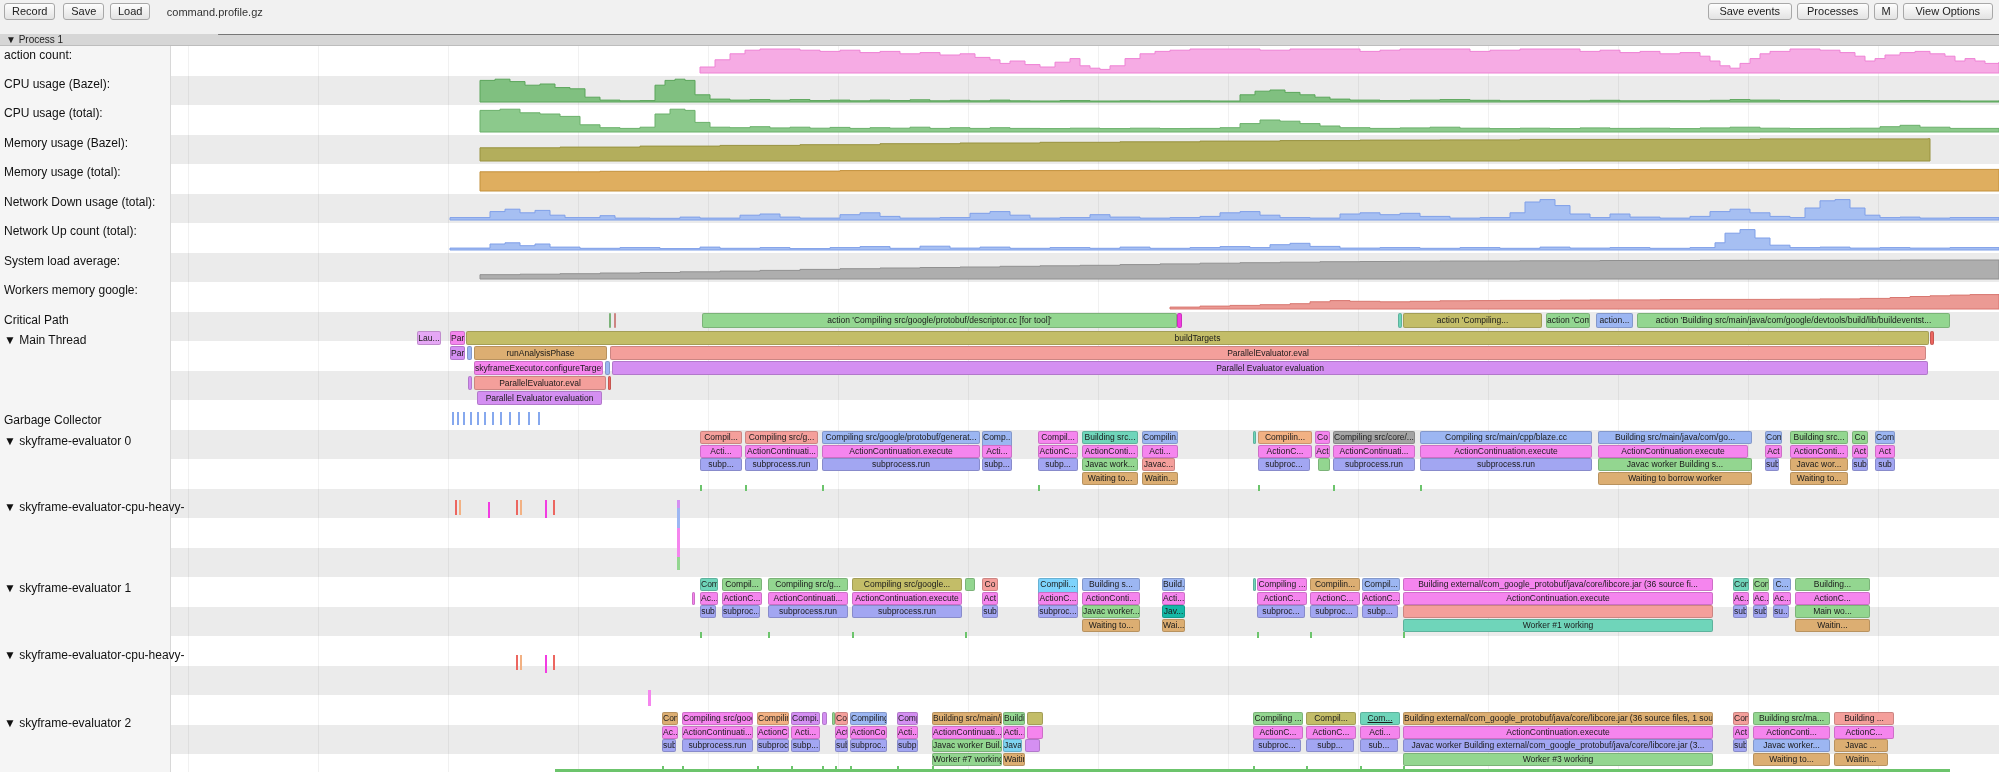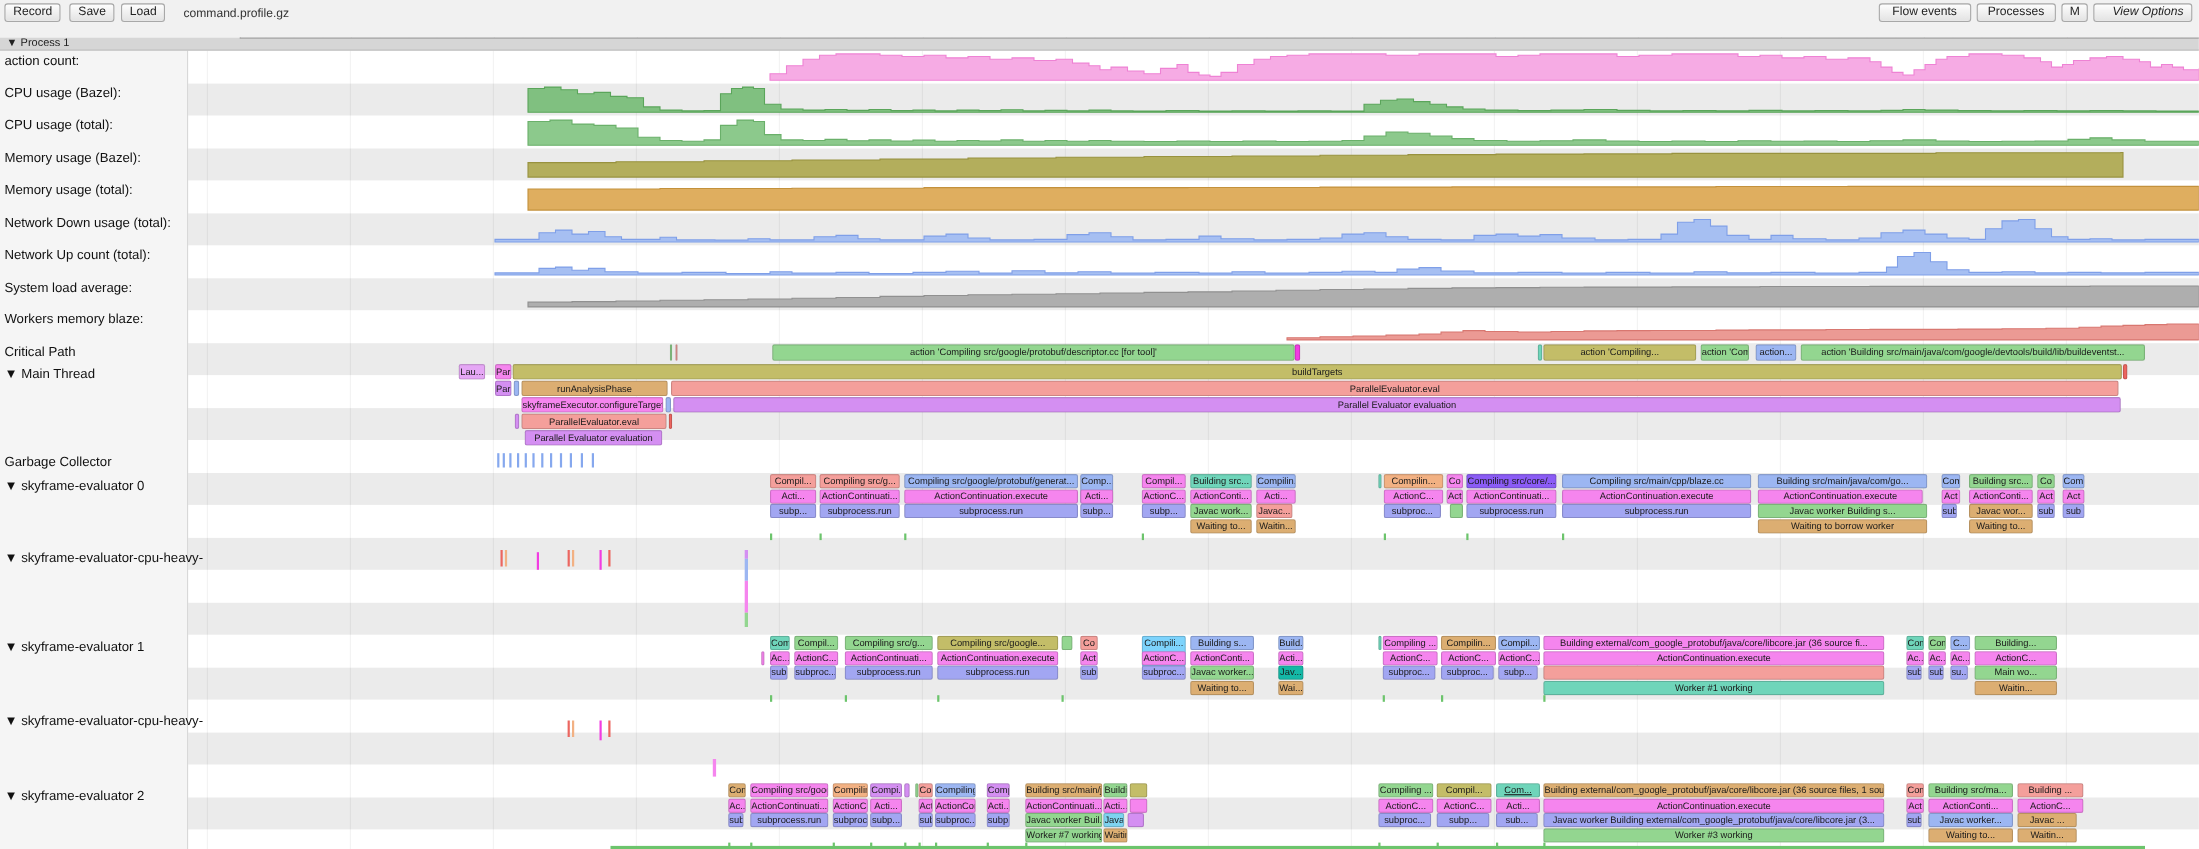--- a/index.html
+++ b/index.html
@@ -42,24 +42,24 @@
   .mark{position:absolute;z-index:5;}
 </style>
 </head>
 <body>
 
 <div id="toolbar">
   <span id="filename" style="left: 166.8px;">command.profile.gz</span>
 <div class="tbtn" style="left: 4px;">Record</div>
     <div class="tbtn" style="left: 63.2px;">Save</div>
     <div class="tbtn" style="left: 110px;">Load</div>
-    <div class="tbtn" style="left: 1902.6px; width: 90.4px; text-align: right; font-style: italic;">View Options</div>
+    <div class="tbtn" style="left: 1902.6px; width: 90.4px; text-align: center;">View Options</div>
     <div class="tbtn" style="left: 1873.6px; width: 24px; text-align: center;">M</div>
     <div class="tbtn" style="left: 1796.8px; width: 71.8px; text-align: center;">Processes</div>
-    <div class="tbtn" style="left: 1707.6px; width: 84.2px; text-align: center;">Flow events</div>
+    <div class="tbtn" style="left: 1707.6px; width: 84.2px; text-align: center;">Save events</div>
   </div>
 
 <div id="ruler">
     <div class="rminor" style="left: 22px;"></div>
     <div class="rminor" style="left: 48px;"></div>
     <div class="rminor" style="left: 74px;"></div>
     <div class="rminor" style="left: 100px;"></div>
     <div class="rminor" style="left: 126px;"></div>
     <div class="rminor" style="left: 152px;"></div>
     <div class="rminor" style="left: 178px;"></div>
@@ -236,21 +236,21 @@
       <div class="slice" style="left: 700px; width: 42px; top: 385px; height: 13px; line-height: 11px; background: rgb(244, 159, 155);">Compil...</div>
       <div class="slice" style="left: 745px; width: 73px; top: 385px; height: 13px; line-height: 11px; background: rgb(244, 159, 155);">Compiling src/g...</div>
       <div class="slice" style="left: 822px; width: 158px; top: 385px; height: 13px; line-height: 11px; background: rgb(156, 182, 242);">Compiling src/google/protobuf/generat...</div>
       <div class="slice" style="left: 982px; width: 30px; top: 385px; height: 27px; line-height: 11px; background: rgb(156, 182, 242);">Comp...</div>
       <div class="slice" style="left: 1038px; width: 40px; top: 385px; height: 13px; line-height: 11px; background: rgb(245, 133, 238);">Compil...</div>
       <div class="slice" style="left: 1082px; width: 56px; top: 385px; height: 13px; line-height: 11px; background: rgb(111, 213, 186);">Building src...</div>
       <div class="slice" style="left: 1142px; width: 36px; top: 385px; height: 13px; line-height: 11px; background: rgb(156, 182, 242);">Compilin...</div>
       <div class="slice" style="left: 1253px; width: 3px; top: 385px; height: 13px; line-height: 11px; background: rgb(111, 213, 186);"></div>
       <div class="slice" style="left: 1258px; width: 54px; top: 385px; height: 13px; line-height: 11px; background: rgb(242, 177, 131);">Compilin...</div>
       <div class="slice" style="left: 1315px; width: 15px; top: 385px; height: 13px; line-height: 11px; background: rgb(245, 133, 238);">Co</div>
-      <div class="slice" style="left: 1333px; width: 82px; top: 385px; height: 13px; line-height: 11px; background: #8b5cf6;">Compiling src/core/...</div>
+      <div class="slice" style="left: 1333px; width: 82px; top: 385px; height: 13px; line-height: 11px; background: #a3a3a3;">Compiling src/core/...</div>
       <div class="slice" style="left: 1420px; width: 172px; top: 385px; height: 13px; line-height: 11px; background: rgb(156, 182, 242);">Compiling src/main/cpp/blaze.cc</div>
       <div class="slice" style="left: 1598px; width: 154px; top: 385px; height: 13px; line-height: 11px; background: rgb(156, 182, 242);">Building src/main/java/com/go...</div>
       <div class="slice" style="left: 1765px; width: 17px; top: 385px; height: 13px; line-height: 11px; background: rgb(156, 182, 242);">Com</div>
       <div class="slice" style="left: 1790px; width: 58px; top: 385px; height: 13px; line-height: 11px; background: rgb(147, 214, 144);">Building src...</div>
       <div class="slice" style="left: 1852px; width: 16px; top: 385px; height: 13px; line-height: 11px; background: rgb(147, 214, 144);">Co</div>
       <div class="slice" style="left: 1875px; width: 20px; top: 385px; height: 13px; line-height: 11px; background: rgb(156, 182, 242);">Com</div>
       <div class="slice" style="left: 700px; width: 42px; top: 398.5px; height: 13px; line-height: 11px; background: rgb(245, 133, 238);">Acti...</div>
       <div class="slice" style="left: 745px; width: 73px; top: 398.5px; height: 13px; line-height: 11px; background: rgb(245, 133, 238);">ActionContinuati...</div>
       <div class="slice" style="left: 822px; width: 158px; top: 398.5px; height: 13px; line-height: 11px; background: rgb(245, 133, 238);">ActionContinuation.execute</div>
       <div class="slice" style="left: 982px; width: 30px; top: 398.5px; height: 13px; line-height: 11px; background: rgb(245, 133, 238);">Acti...</div>
@@ -446,21 +446,21 @@
     </div>
   <div id="labelcol">
       <div class="tlabel" style="top: 2px;">action count:</div>
       <div class="tlabel" style="top: 31px;">CPU usage (Bazel):</div>
       <div class="tlabel" style="top: 60px;">CPU usage (total):</div>
       <div class="tlabel" style="top: 90px;">Memory usage (Bazel):</div>
       <div class="tlabel" style="top: 119px;">Memory usage (total):</div>
       <div class="tlabel" style="top: 149px;">Network Down usage (total):</div>
       <div class="tlabel" style="top: 178px;">Network Up count (total):</div>
       <div class="tlabel" style="top: 208px;">System load average:</div>
-      <div class="tlabel" style="top: 237px;">Workers memory blaze:</div>
+      <div class="tlabel" style="top: 237px;">Workers memory google:</div>
       <div class="tlabel" style="top: 267px;">Critical Path</div>
       <div class="tlabel" style="top: 287px;">▼  Main Thread</div>
       <div class="tlabel" style="top: 367px;">Garbage Collector</div>
       <div class="tlabel" style="top: 388px;">▼  skyframe-evaluator 0</div>
       <div class="tlabel" style="top: 454px;">▼  skyframe-evaluator-cpu-heavy-</div>
       <div class="tlabel" style="top: 535px;">▼  skyframe-evaluator 1</div>
       <div class="tlabel" style="top: 602px;">▼  skyframe-evaluator-cpu-heavy-</div>
       <div class="tlabel" style="top: 670px;">▼  skyframe-evaluator 2</div>
     </div>
 </div>

